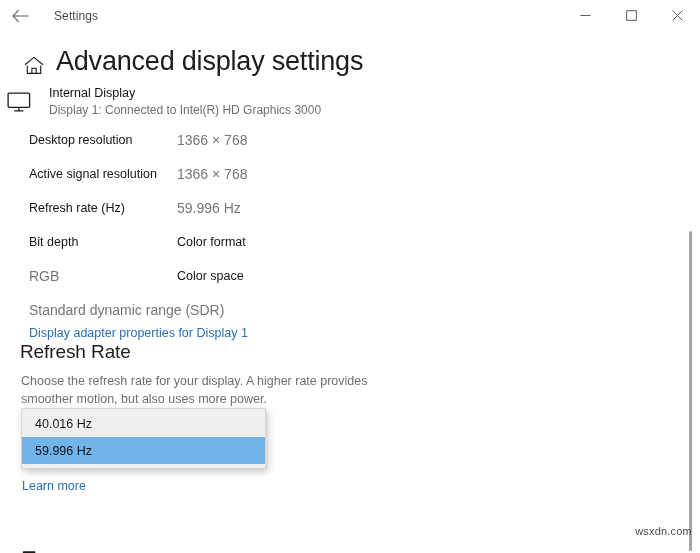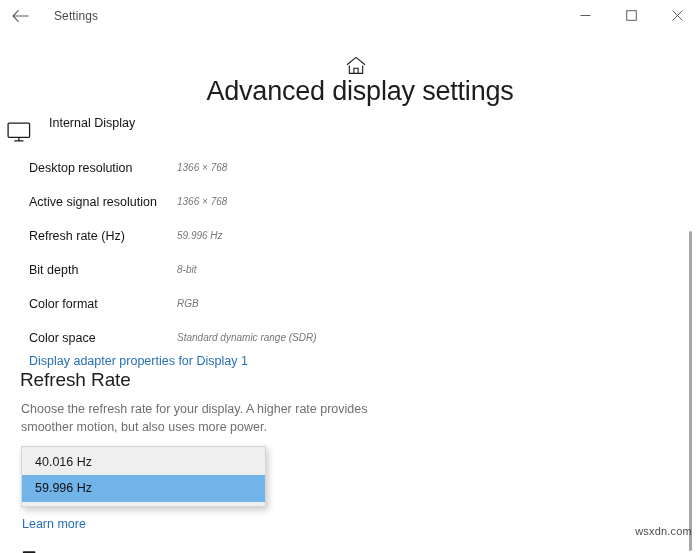--- a/index.html
+++ b/index.html
@@ -61,21 +61,20 @@
   .page {
     position: relative;
     padding: 0;
   }
 
   .page-head {
     display: flex;
     align-items: center;
     margin-top: 16px;
     padding-left: 20px;
-    flex-direction: column;
   }
   .home-icon {
     width: 28px;
     height: 28px;
     display: flex;
     align-items: flex-end;
     justify-content: center;
     color: #1a1a1a;
     margin-right: 8px;
     padding-bottom: 2px;
@@ -128,25 +127,24 @@
     grid-template-columns: 148px auto;
     row-gap: 12px;
   }
   .det-label {
     font-size: 12.5px;
     color: #141414;
     line-height: 22px;
     white-space: nowrap;
   }
   .det-value {
-    font-size: 10px;
+    font-size: 14px;
     color: #767676;
     line-height: 22px;
     white-space: nowrap;
-    font-style: italic;
   }
 
   .adapter-link {
     display: inline-block;
     margin-top: 5px;
     margin-left: 29px;
     font-size: 12.5px;
     color: #2670b5;
     text-decoration: none;
     cursor: pointer;
@@ -165,21 +163,21 @@
     margin-left: 21px;
     width: 350px;
     font-size: 12.5px;
     line-height: 18px;
     color: #6f6f6f;
   }
 
   
   .dropdown-wrap {
     position: relative;
-    margin-top: 10px;
+    margin-top: 0;
     margin-left: 21px;
     width: 245px;
   }
   .dropdown {
     position: relative;
     background: #efefef;
     border: 1px solid #d6d6d6;
     box-shadow: 2px 3px 7px rgba(0,0,0,0.22);
     padding: 2px 0 4px 0;
     z-index: 5;
@@ -307,35 +305,35 @@
 
   <div class="display-row">
     <div class="monitor-icon">
       <svg width="26" height="22" viewBox="0 0 26 22" fill="none">
         <rect x="1.1" y="2.1" width="21.5" height="14.2" rx="1" stroke="currentColor" stroke-width="1.3" fill="none"></rect>
         <path d="M11.9 16.5v3.1M7.2 19.8h9.3" stroke="currentColor" stroke-width="1.3"></path>
       </svg>
     </div>
     <div class="display-text">
       <div class="display-name">Internal Display</div>
+      <div class="display-sub">Display 1: Connected to Intel(R) HD Graphics 3000</div>
     </div>
   </div>
 
   <div class="details">
     <div class="det-label">Desktop resolution</div>
     <div class="det-value">1366 × 768</div>
 
     <div class="det-label">Active signal resolution</div>
     <div class="det-value">1366 × 768</div>
 
     <div class="det-label">Refresh rate (Hz)</div>
     <div class="det-value">59.996 Hz</div>
 
     <div class="det-label">Bit depth</div>
-    <div class="det-value">8-bit</div>
 
     <div class="det-label">Color format</div>
     <div class="det-value">RGB</div>
 
     <div class="det-label">Color space</div>
     <div class="det-value">Standard dynamic range (SDR)</div>
   </div>
 
   <a class="adapter-link">Display adapter properties for Display 1</a>
 

